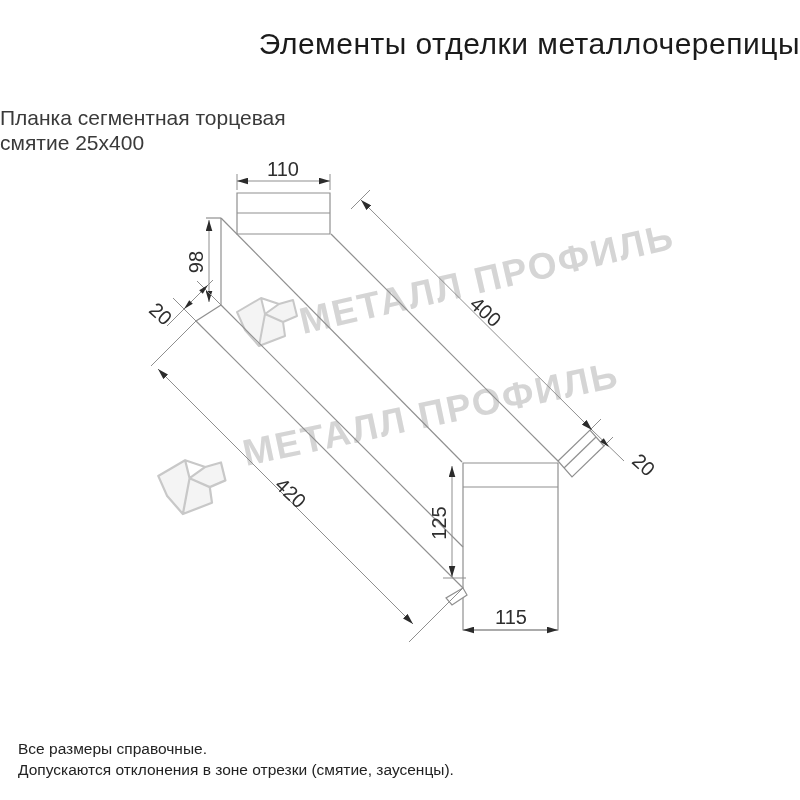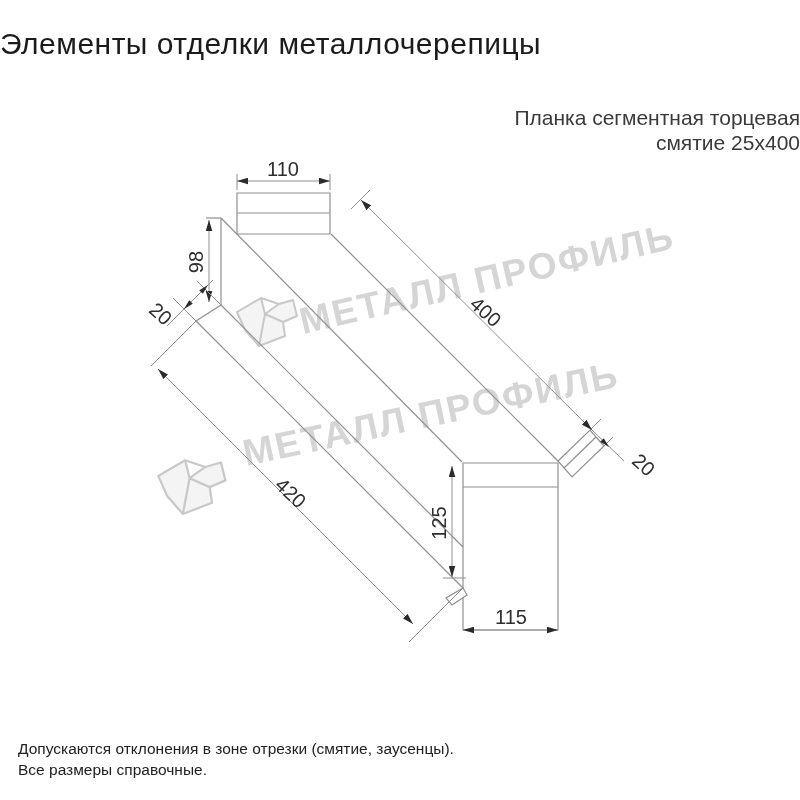--- a/index.html
+++ b/index.html
@@ -3,26 +3,26 @@
 <meta charset="utf-8">
 <style>
   html,body{margin:0;padding:0;background:#ffffff;}
   .page{
     position:relative;width:800px;height:800px;margin:0 auto;
     background:#ffffff;overflow:hidden;
     font-family:"Liberation Sans", sans-serif;
   }
   .title{
     position:absolute;top:27px;left:0;width:800px;
-    text-align:left;font-size:30px;font-weight:400;color:#1b1b1b;
+    text-align:right;font-size:30px;font-weight:400;color:#1b1b1b;
     letter-spacing:0.5px;
   }
   .subtitle{
     position:absolute;top:105px;left:0;width:800px;
-    text-align:right;font-size:21px;font-weight:400;color:#3a3a3a;
+    text-align:left;font-size:21px;font-weight:400;color:#3a3a3a;
     line-height:25px;
   }
   .drawing-svg{position:absolute;left:0;top:0;}
   .edge{stroke:#909090;stroke-width:1.2;fill:none;}
   .edge-fill{stroke:#909090;stroke-width:1.2;fill:#ffffff;}
   .dimline{stroke:#8f8f8f;stroke-width:1;fill:none;}
   .dimtext{fill:#2e2e2e;font-size:20px;font-family:"Liberation Sans",sans-serif;}
   .arrow{fill:#2b2b2b;stroke:none;}
   .wm-logo{stroke:#c8c8c8;stroke-width:2;fill:#f4f4f4;stroke-linejoin:round;}
   .wm-text{
@@ -138,17 +138,17 @@
       <text class="dimtext" transform="translate(446,523) rotate(-90)" text-anchor="middle">125</text>
     </g>
 
     <g>
       <line class="dimline" x1="463" y1="630" x2="558" y2="630" marker-start="url(#arr)" marker-end="url(#arr)"></line>
       <text class="dimtext" x="511" y="624" text-anchor="middle">115</text>
     </g>
   </svg>
 
   <div class="notes">
+    <div>Все размеры справочные.</div>
     <div>Допускаются отклонения в зоне отрезки (смятие, заусенцы).</div>
-    <div>Все размеры справочные.</div>
   </div>
 
 </div>
 
 </body></html>

